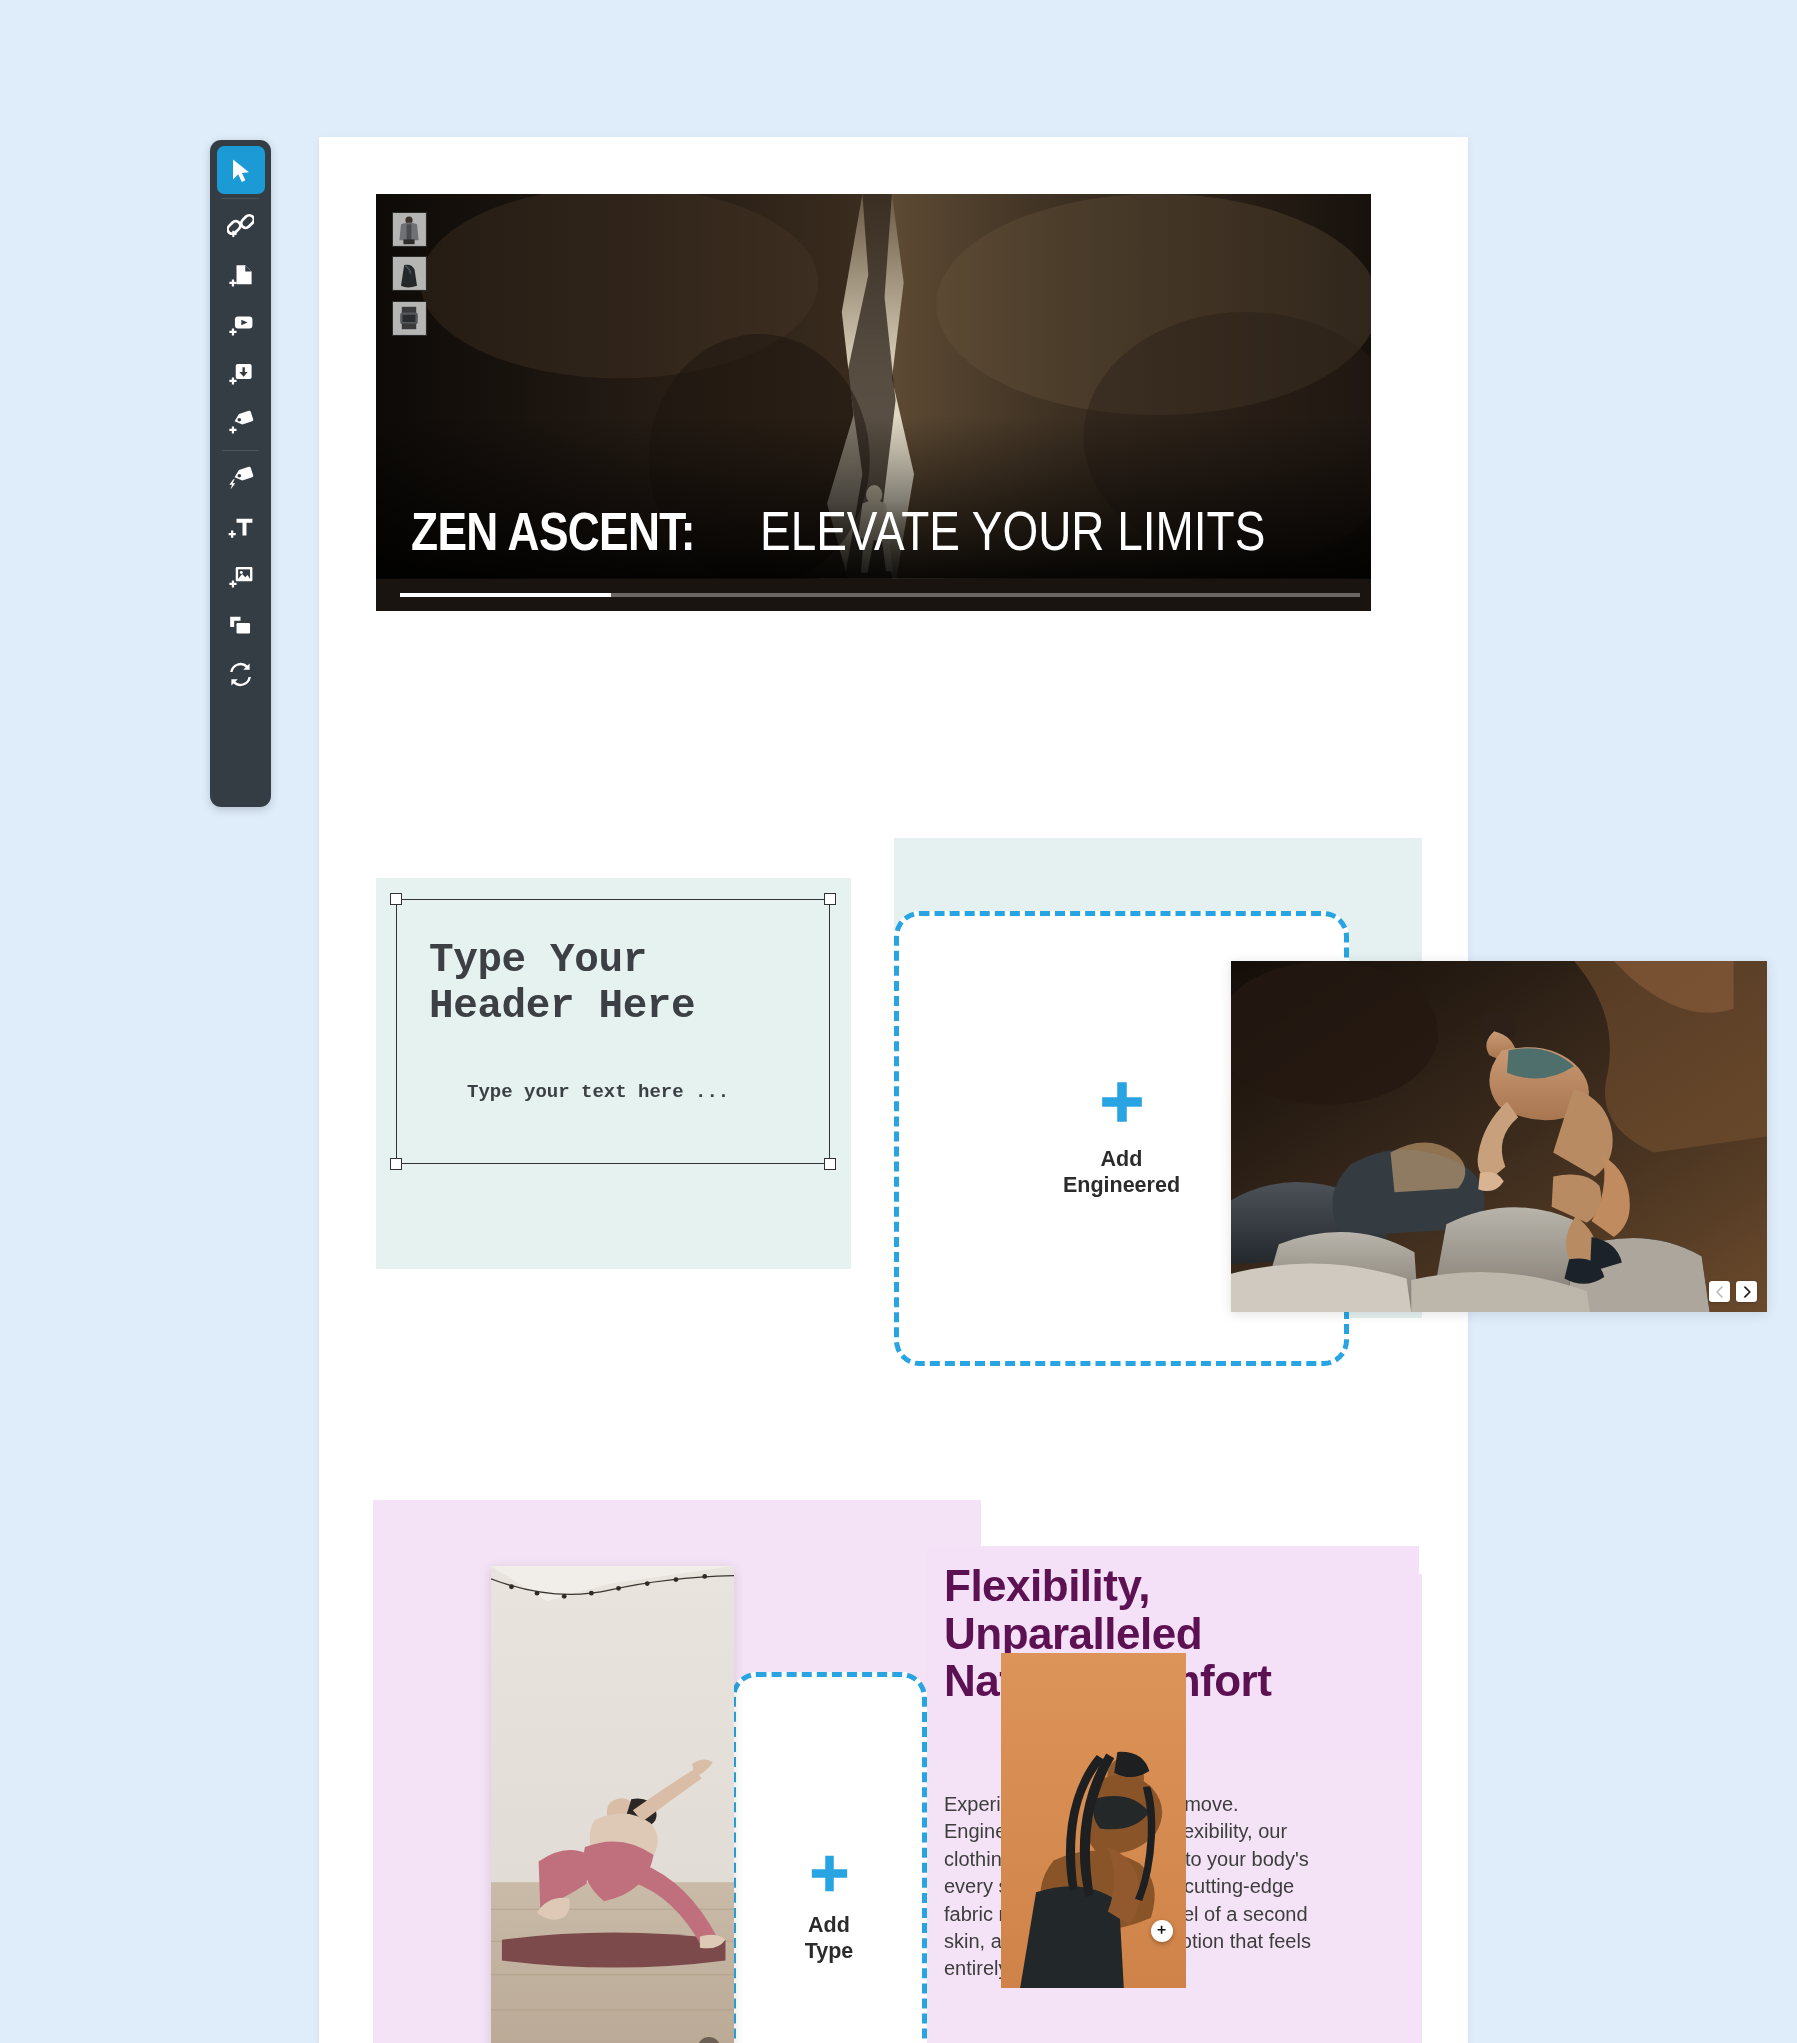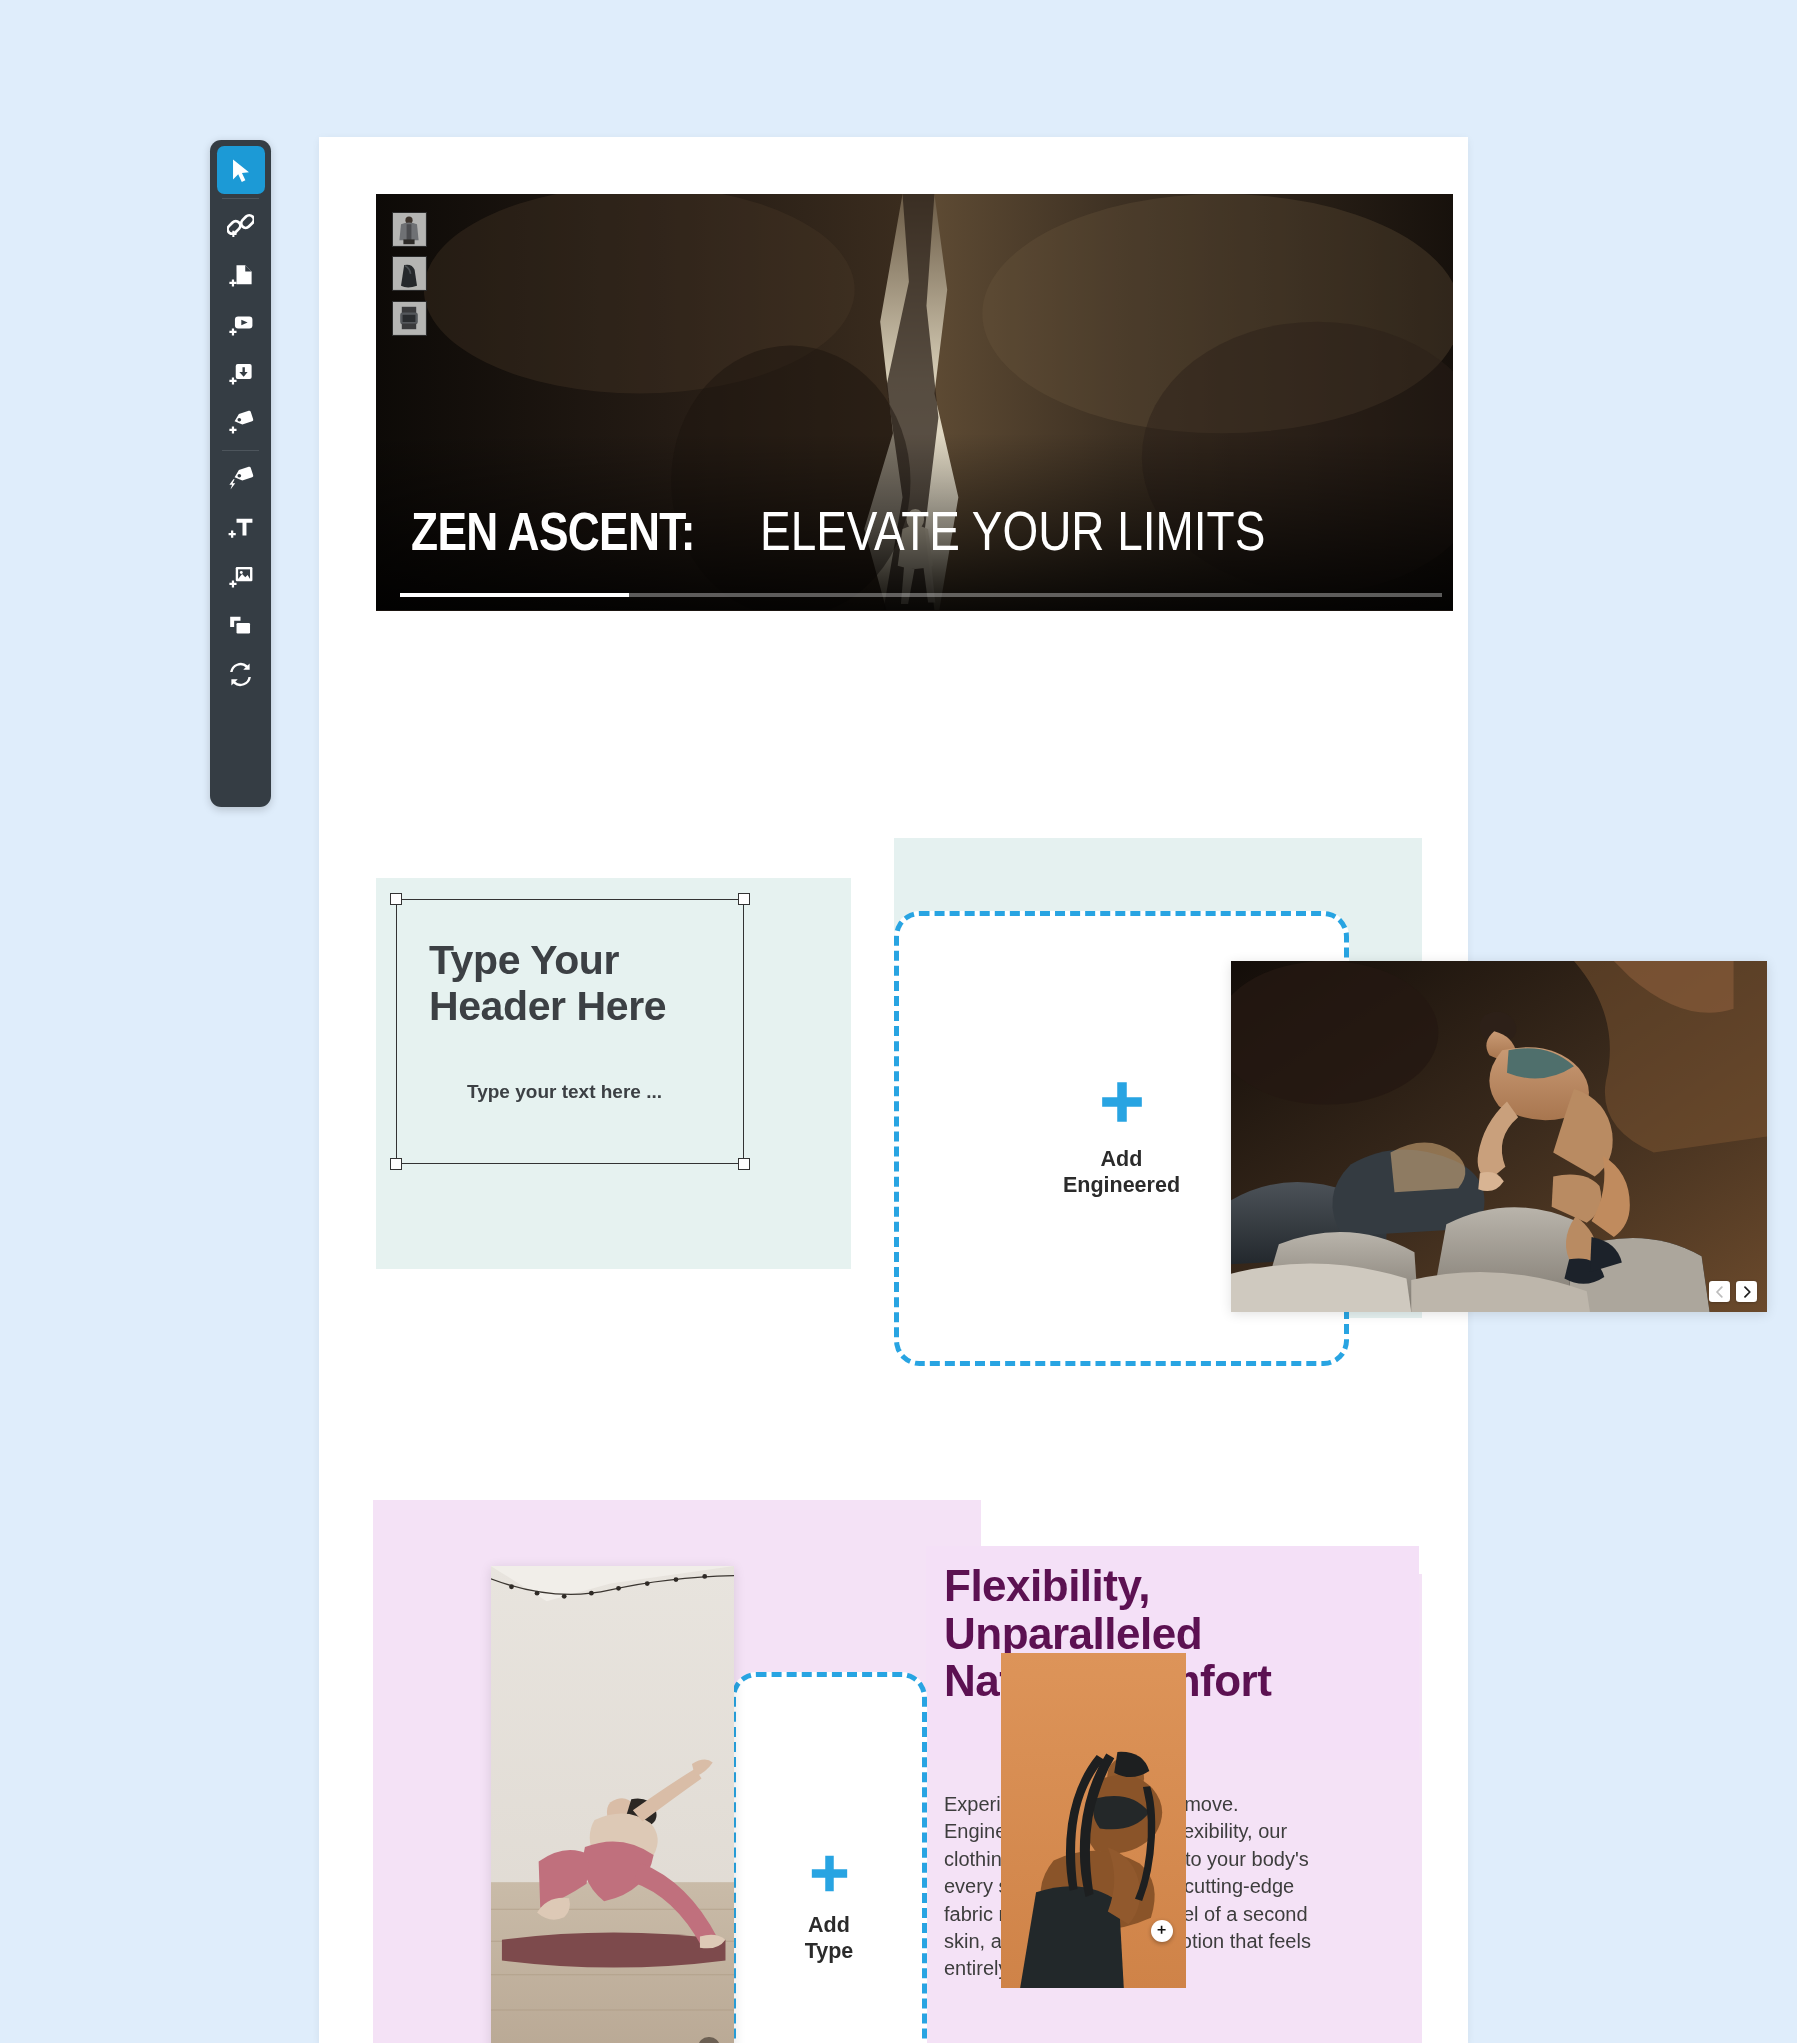--- a/index.html
+++ b/index.html
@@ -37,21 +37,21 @@
     cursor:pointer;
     flex:none;
   }
   .tool.active{ background:#1c9ad6; border-radius:7.2px; width:48px;height:48px; }
   .tool svg{ display:block; }
   .tbdiv{ width:37px;height:0.8px;background:#4d555c;margin:3.2px 0 3.2px 0;flex:none;}
 
   
   #hero{
     position:absolute; left:57px; top:57px;
-    width:1077px; height:417px;
+    width:995px; height:417px;
     overflow:hidden;
     background:#1a1410;
   }
   .hero-bg{ position:absolute; inset:0; }
   #hero .prodlist{
     position:absolute; left:16px; top:17.6px;
     display:flex; flex-direction:column; gap:9.6px;
     z-index:5;
   }
   .prodthumb{
@@ -90,23 +90,24 @@
   }
   #tealpanel{
     position:absolute; left:575px; top:701px;
     width:528px; height:480px;
     background:#e5f1f0;
   }
 
   
   #textblock{
     position:absolute; left:77px; top:762px;
-    width:348px; height:265px;
+    width:434px; height:265px;
     border:1.6px solid #333;
     z-index:20;
+    font-family:Liberation Mono, monospace;
   }
   .handle{
     position:absolute;width:12px;height:12px;
     background:#fff;border:1.6px solid #333;
   }
   .handle.tl{left:-7.2px;top:-7.2px;} .handle.tr{right:-7.2px;top:-7.2px;}
   .handle.bl{left:-7.2px;bottom:-7.2px;} .handle.br{right:-7.2px;bottom:-7.2px;}
   #tb-head{
     position:absolute;left:32px;top:37px;width:335px;
     font-size:41px;line-height:1.13;font-weight:bold;color:#3c4044;

